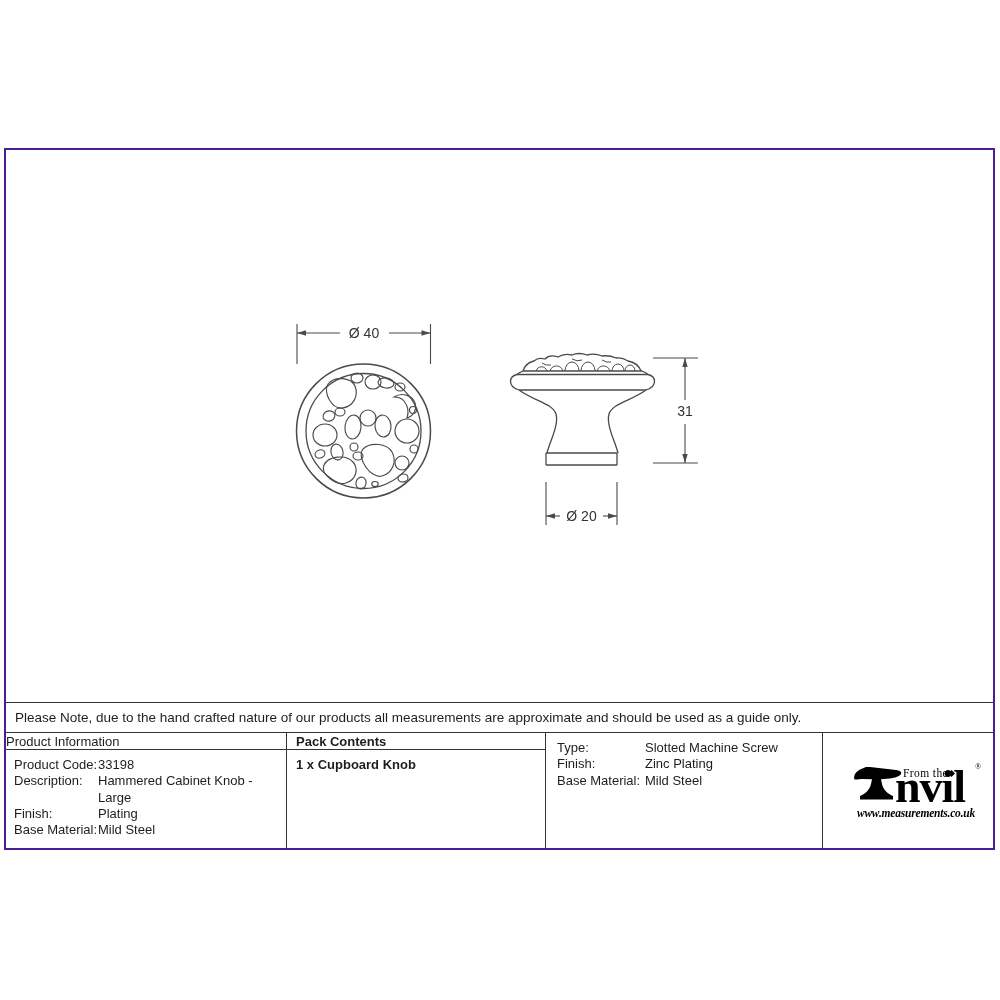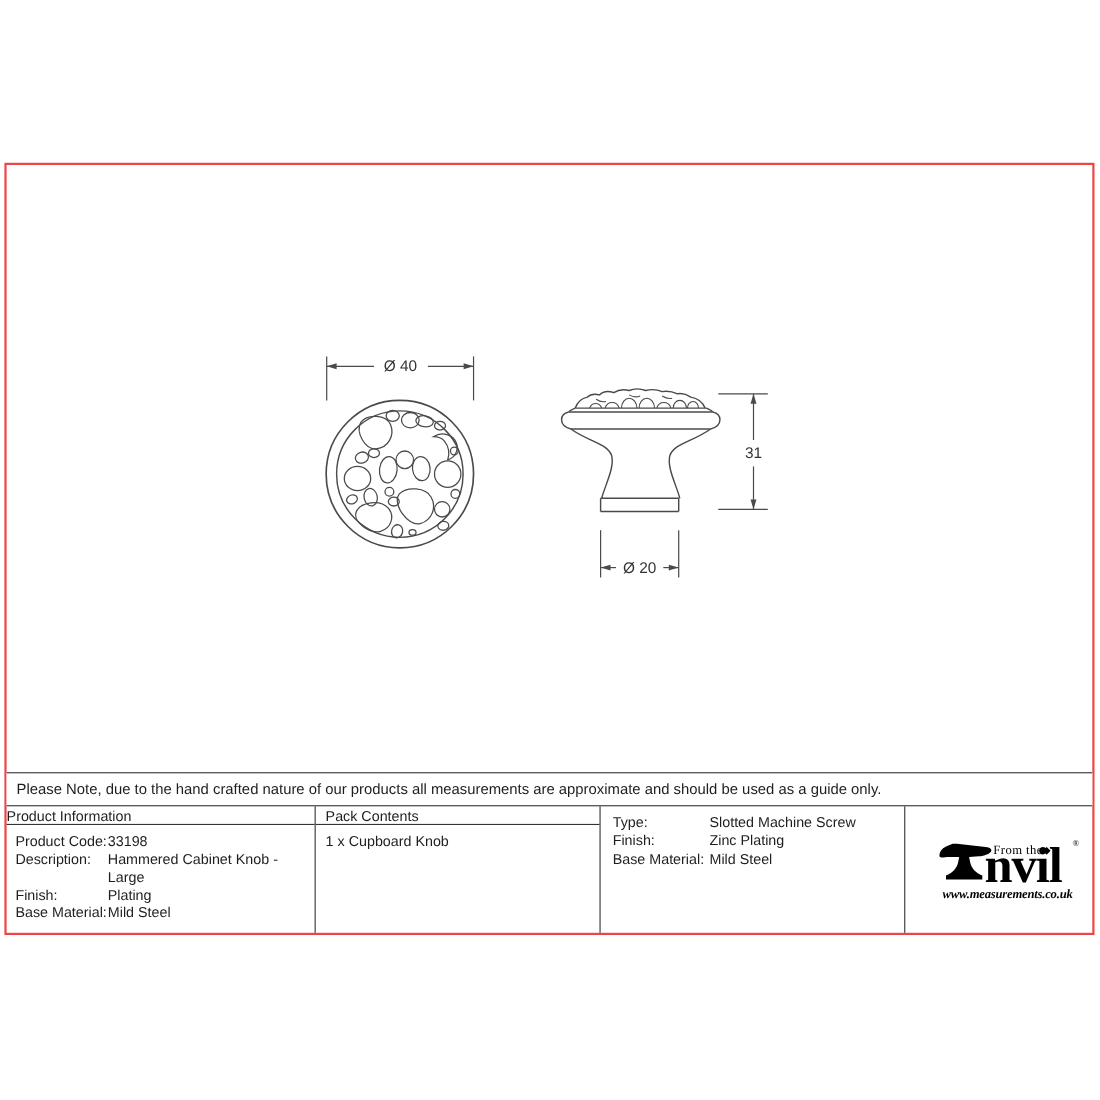--- a/index.html
+++ b/index.html
@@ -6,21 +6,21 @@
   body {
     width:1000px; height:1000px; background:#ffffff;
     font-family:"Liberation Sans", sans-serif; color:#1e1e1e;
     position:relative; overflow:hidden;
   }
   .sheet { position:absolute; inset:0; background:#fff; }
 
   
   .frame {
     position:absolute; left:4px; top:148px; width:991px; height:702px;
-    border:2px solid #ef4444; box-sizing:border-box;
+    border:2px solid #4c1d95; box-sizing:border-box;
   }
   .drawing-svg { position:absolute; left:0; top:0; width:987px; height:698px; }
 
   .dl  { stroke:#4a4a4a; stroke-width:1.3; fill:none; }
   .dl2 { stroke:#4a4a4a; stroke-width:1.5; fill:none; }
   .dim { stroke:#4a4a4a; stroke-width:1.1; fill:none; }
   .arr { fill:#4a4a4a; stroke:none; }
   .dimtext { font-family:"Liberation Sans",sans-serif; font-size:14px; fill:#333; }
 
   
@@ -31,21 +31,21 @@
     padding-left:9px; font-size:13.5px; background:#fff;
   }
 
   
   .info-table {
     position:absolute; left:0; top:583px; width:987px; height:115px;
     display:flex; box-sizing:border-box;
   }
   .col { position:relative; box-sizing:border-box; }
   .col.bordered { border-right:1.5px solid #333; }
-  .col1 { width:281px; } .col2 { width:259px; } .col3 { width:277px; }
+  .col1 { width:281px; } .col2 { width:259px;font-weight:bold; } .col3 { width:277px; }
   .col4 { flex:1; }
   .col-header {
     height:17px; border-bottom:1.5px solid #333; box-sizing:border-box;
     display:flex; align-items:center; font-size:13px;
   }
   .col1 .col-header { padding-left:0; }
   .col2 .col-header { padding-left:9px; }
   .col3 .col-header { padding-left:11px; }
   .col-body { padding-top:7px; font-size:13px; line-height:16.3px; }
   .col1 .col-body { padding-left:8px; }

